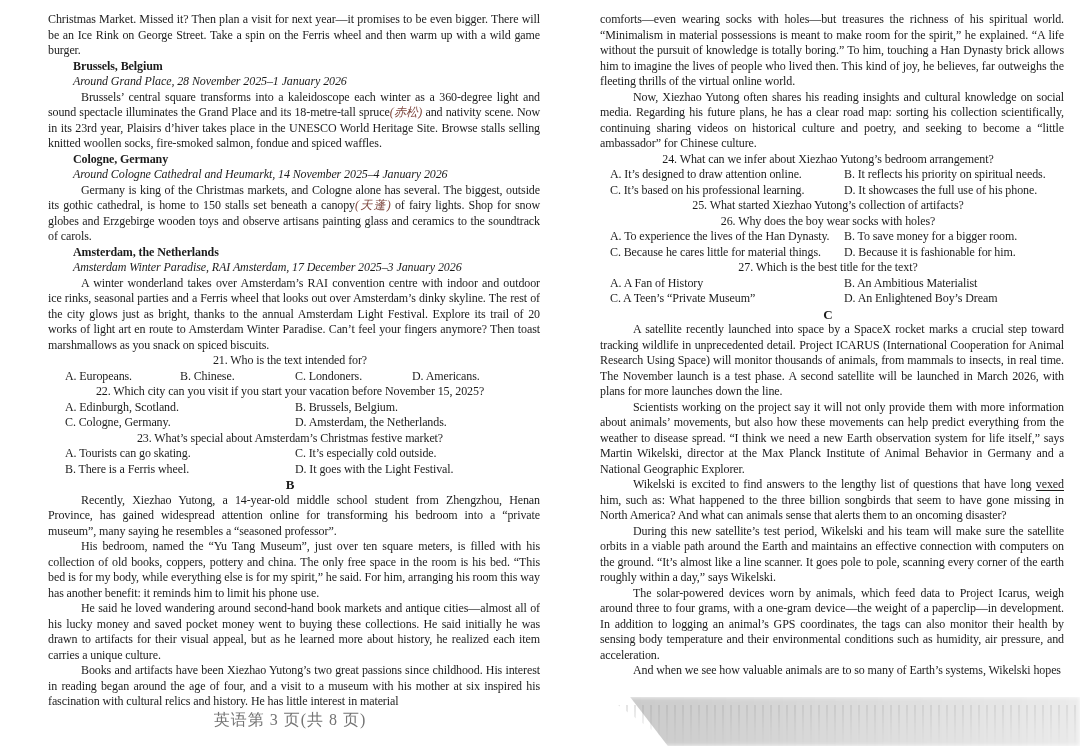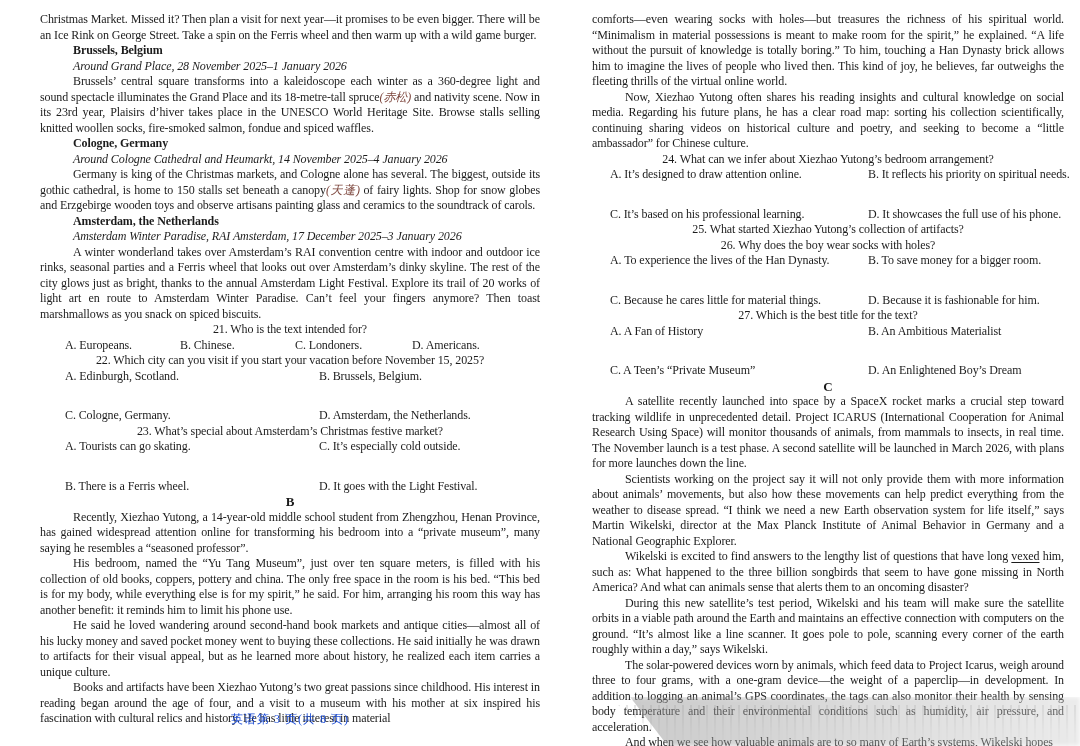--- a/index.html
+++ b/index.html
@@ -6,35 +6,35 @@
   body{
     width:1080px;height:746px;background:#ffffff;overflow:hidden;position:relative;
     font-family:"Liberation Serif","DejaVu Serif",serif;
     color:#1c1c1c;font-size:12px;line-height:15.5px;
     letter-spacing:-0.1px;
   }
   .col{position:absolute;top:12px;}
   .col-left{left:40px;width:500px;}
   .col-right{left:592px;width:472px;}
   p{margin:0;}
-  .body{text-align:justify;text-indent:33px;}
+  .body{text-align:justify;text-indent:33px;margin-left:8px;}
   .cont{text-indent:0;}
   .city{font-weight:bold;padding-left:33px;}
   .dateline{font-style:italic;padding-left:33px;}
   .stem{text-align:center;}
   .opts4{display:grid;grid-template-columns:115px 115px 117px auto;padding-left:25px;}
-  .opts2{display:grid;grid-template-columns:230px auto;padding-left:25px;gap:24px;}
+  .opts2{display:grid;grid-template-columns:230px auto;padding-left:25px;}
   .col-right .opts2{grid-template-columns:234px auto;padding-left:18px;}
   .opts2 span,.opts4 span{white-space:nowrap;}
   .section-label{text-align:center;font-weight:bold;font-size:13px;}
   .cn{color:#7d463d;font-style:italic;}
   .uline{text-decoration:underline;text-underline-offset:2px;}
   .footer{
     position:absolute;left:40px;width:500px;top:712px;text-align:center;
-    font-size:12px;letter-spacing:1px;color:#1d4ed8;
+    font-size:16px;letter-spacing:1px;color:#737373;
   }
   
   .shadow-streaks{
     position:absolute;left:618px;top:705px;width:462px;height:41px;
     background:repeating-linear-gradient(90deg,
       rgba(110,110,110,0.25) 0px,rgba(110,110,110,0.25) 2px,
       rgba(255,255,255,0) 2px,rgba(255,255,255,0) 8px);
     -webkit-mask-image:linear-gradient(to bottom,rgba(0,0,0,0.75) 0%,rgba(0,0,0,0.3) 55%,rgba(0,0,0,0) 100%);
     mask-image:linear-gradient(to bottom,rgba(0,0,0,0.75) 0%,rgba(0,0,0,0.3) 55%,rgba(0,0,0,0) 100%);
     clip-path:polygon(0% 0,100% 0,100% 100%,12% 100%);

